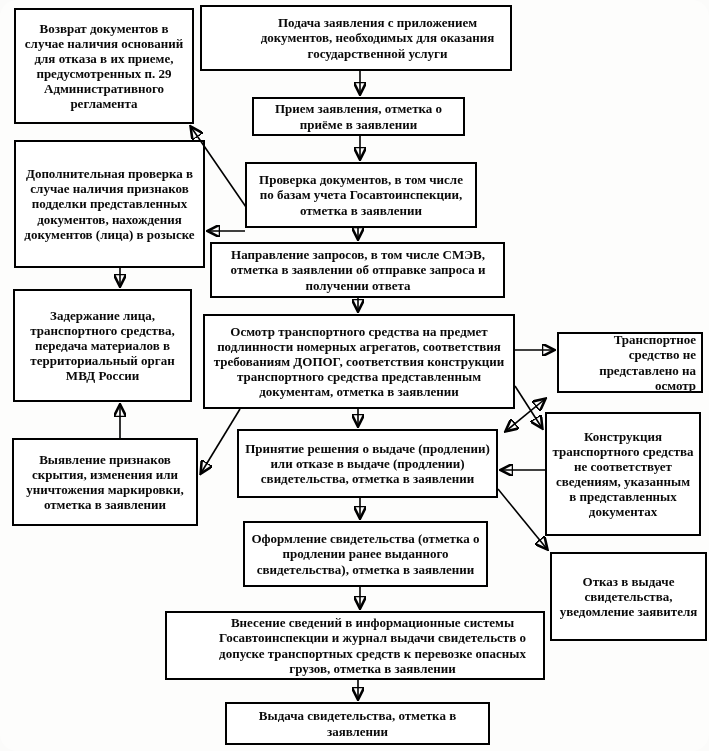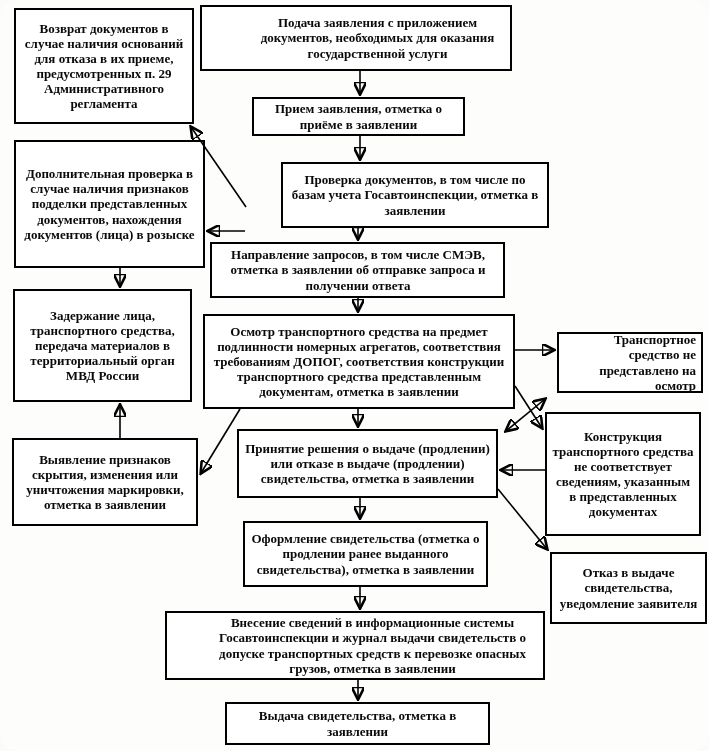--- a/index.html
+++ b/index.html
@@ -34,30 +34,30 @@
 </style>
 </head>
 <body>
 
 <div class="stage">
 
   <div class="node" style="left:14px;  top:8px;   width:180px; height:116px;">Возврат документов в случае наличия оснований для отказа в их приеме, предусмотренных п. 29 Административного регламента</div>
   <div class="node" style="left:200px; top:5px;   width:312px; height:66px;padding-left:48px;">Подача заявления с  приложением документов, необходимых для оказания государственной услуги</div>
   <div class="node" style="left:252px; top:97px;  width:213px; height:39px;">Прием заявления, отметка о приёме в заявлении</div>
   <div class="node" style="left:14px;  top:140px; width:191px; height:128px;">Дополнительная проверка в случае наличия признаков подделки представленных документов, нахождения документов (лица) в розыске</div>
-  <div class="node" style="left:245px; top:162px; width:268px; height:66px;margin-left:36px;">Проверка документов, в том числе по базам учета Госавтоинспекции, отметка в заявлении</div>
+  <div class="node" style="left:245px; top:162px; width:232px; height:66px;">Проверка документов, в том числе по базам учета Госавтоинспекции, отметка в заявлении</div>
   <div class="node" style="left:210px; top:242px; width:295px; height:56px;padding-left:6px;">Направление запросов, в том числе СМЭВ, отметка в заявлении об отправке запроса и получении ответа</div>
   <div class="node" style="left:203px; top:314px; width:312px; height:95px;">Осмотр транспортного средства на предмет подлинности номерных агрегатов, соответствия требованиям ДОПОГ, соответствия конструкции транспортного средства представленным документам, отметка в заявлении</div>
   <div class="node" style="left:13px;  top:289px; width:179px; height:113px;">Задержание лица, транспортного средства, передача материалов в территориальный орган МВД России</div>
   <div class="node" style="left:557px; top:332px; width:146px; height:61px;text-align:right;">Транспортное средство не представлено на осмотр</div>
   <div class="node" style="left:237px; top:429px; width:261px; height:69px;">Принятие решения о выдаче (продлении) или отказе в выдаче (продлении) свидетельства, отметка в заявлении</div>
   <div class="node" style="left:545px; top:412px; width:156px; height:124px;">Конструкция транспортного средства не соответствует сведениям, указанным в представленных документах</div>
   <div class="node" style="left:243px; top:521px; width:245px; height:66px;">Оформление свидетельства (отметка о продлении ранее выданного свидетельства), отметка в заявлении</div>
   <div class="node" style="left:12px;  top:438px; width:186px; height:88px;">Выявление признаков скрытия, изменения или уничтожения маркировки, отметка в заявлении</div>
-  <div class="node" style="left:550px; top:552px; width:157px; height:72px;">Отказ в выдаче свидетельства, уведомление заявителя</div>
+  <div class="node" style="left:550px; top:552px; width:157px; height:89px;">Отказ в выдаче свидетельства, уведомление заявителя</div>
   <div class="node" style="left:165px; top:611px; width:380px; height:69px;padding-left:40px;">Внесение сведений в информационные системы Госавтоинспекции и журнал выдачи свидетельств о допуске транспортных средств к перевозке опасных грузов, отметка в заявлении</div>
   <div class="node" style="left:225px; top:702px; width:265px; height:43px;">Выдача свидетельства, отметка в заявлении</div>
 
   <svg class="wires" viewBox="0 0 709 751">
     <defs>
       <marker id="ah" markerWidth="9" markerHeight="8" refX="7.5" refY="4" orient="auto-start-reverse">
         <path d="M0,0 L8,4 L0,8 z" fill="#000" stroke="none"></path>
       </marker>
     </defs>
 

